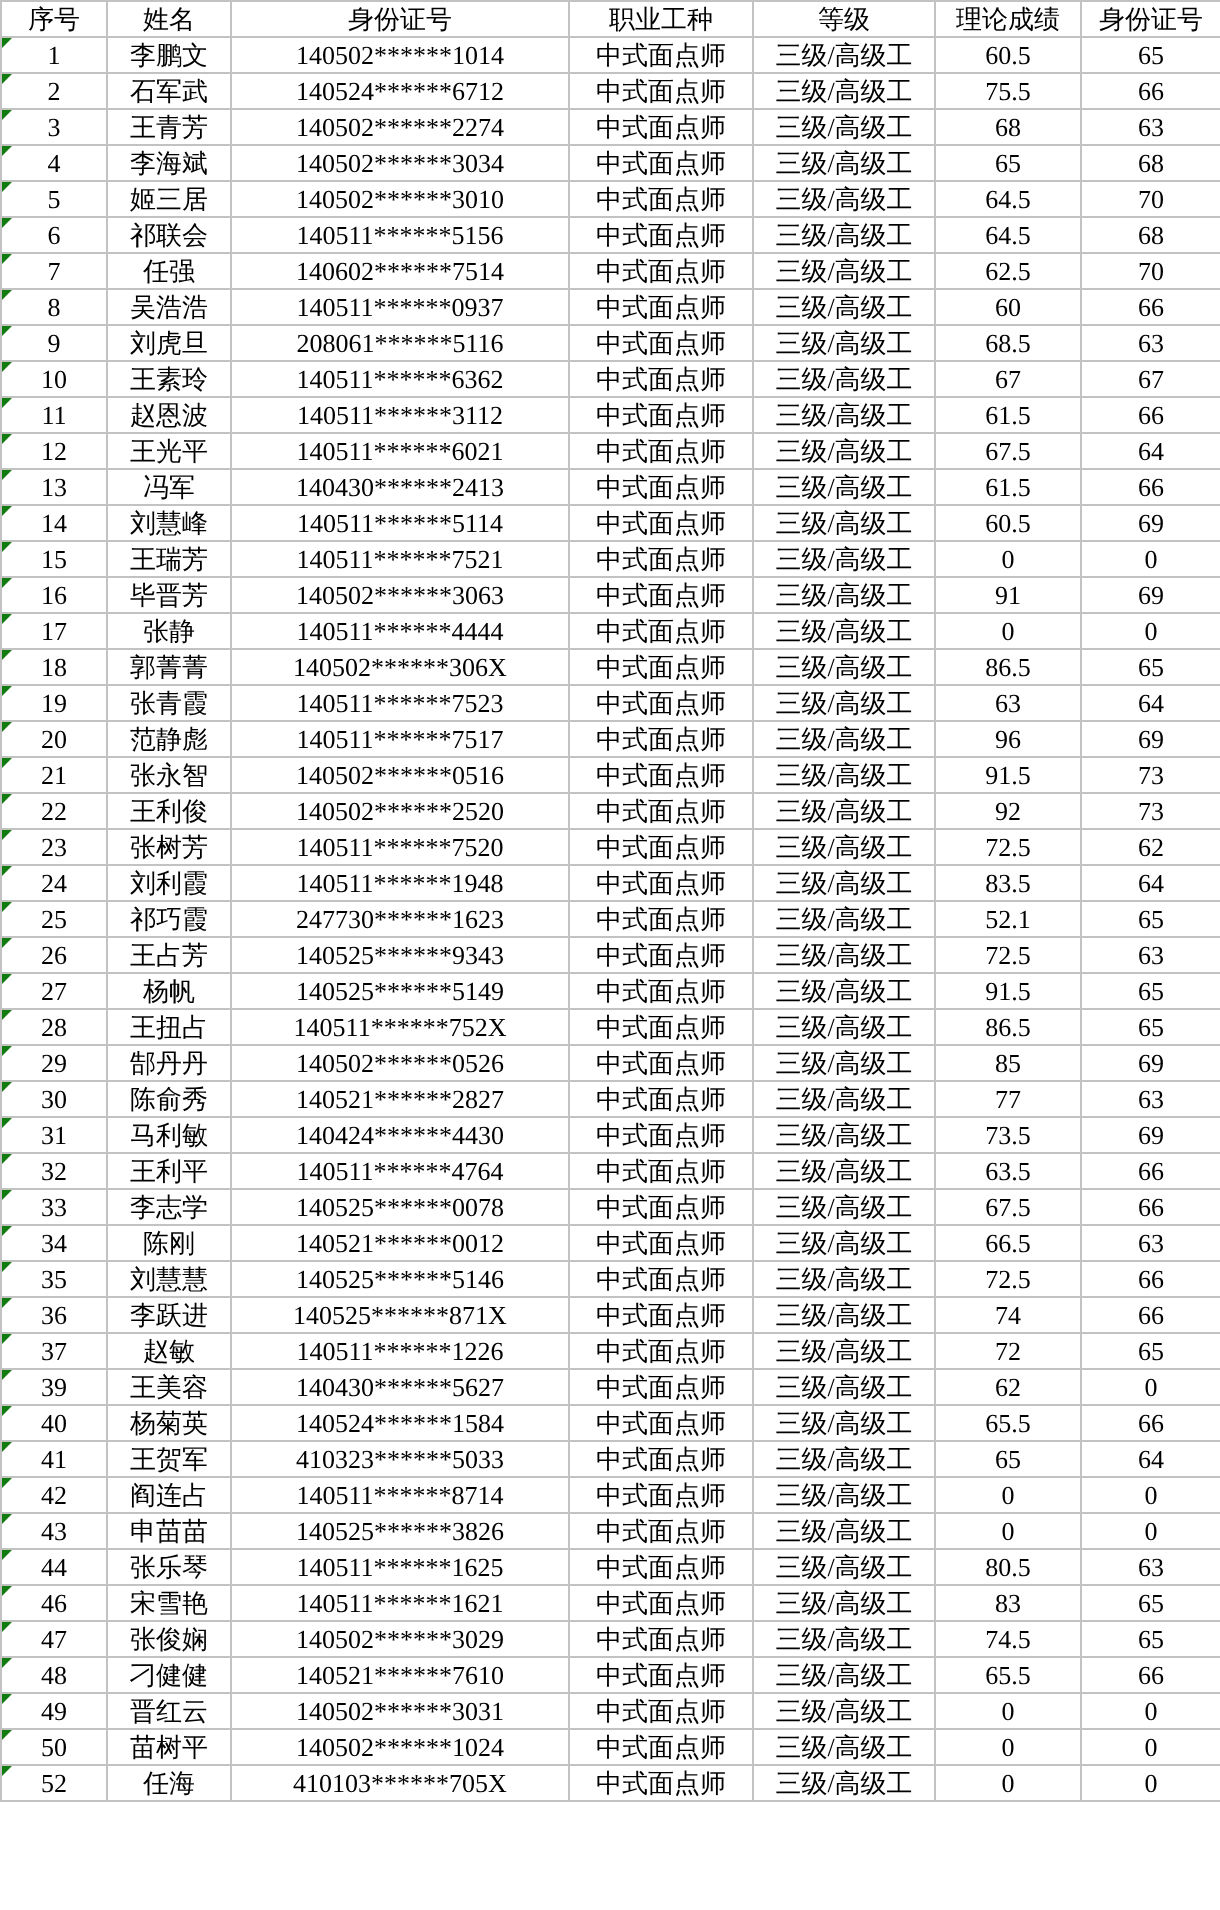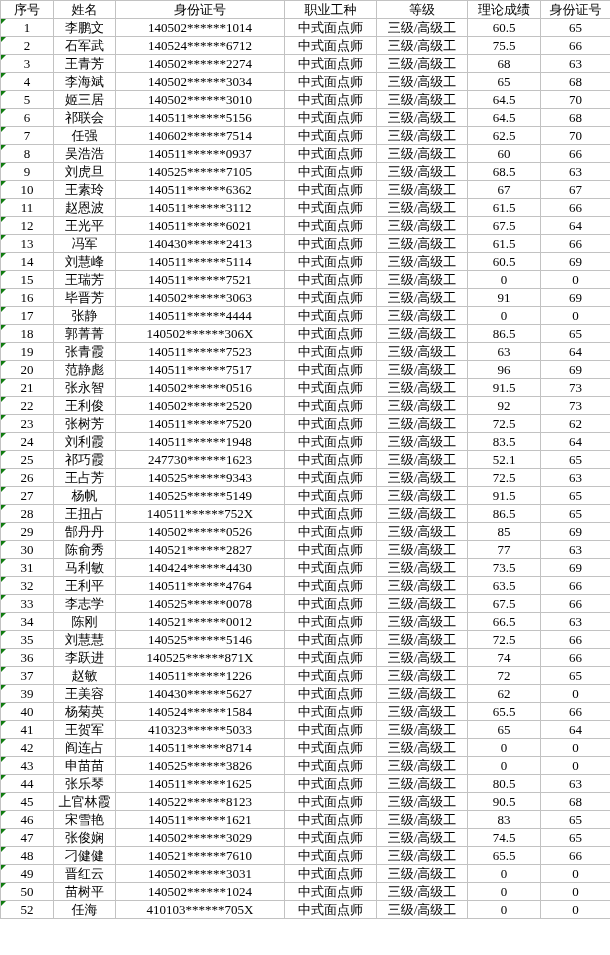--- a/index.html
+++ b/index.html
@@ -139,21 +139,21 @@
           <td>吴浩浩</td>
           <td>140511******0937</td>
           <td>中式面点师</td>
           <td>三级/高级工</td>
           <td>60</td>
           <td>66</td>
         </tr>
         <tr>
           <td><span class="tri"></span>9</td>
           <td>刘虎旦</td>
-          <td>140525******7105</td>
+          <td>208061******5116</td>
           <td>中式面点师</td>
           <td>三级/高级工</td>
           <td>68.5</td>
           <td>63</td>
         </tr>
         <tr>
           <td><span class="tri"></span>10</td>
           <td>王素玲</td>
           <td>140511******6362</td>
           <td>中式面点师</td>
@@ -450,29 +450,20 @@
           <td>0</td>
         </tr>
         <tr>
           <td><span class="tri"></span>44</td>
           <td>张乐琴</td>
           <td>140511******1625</td>
           <td>中式面点师</td>
           <td>三级/高级工</td>
           <td>80.5</td>
           <td>63</td>
-        </tr>
-        <tr>
-          <td><span class="tri"></span>45</td>
-          <td>上官林霞</td>
-          <td>140522******8123</td>
-          <td>中式面点师</td>
-          <td>三级/高级工</td>
-          <td>90.5</td>
-          <td>68</td>
         </tr>
         <tr>
           <td><span class="tri"></span>46</td>
           <td>宋雪艳</td>
           <td>140511******1621</td>
           <td>中式面点师</td>
           <td>三级/高级工</td>
           <td>83</td>
           <td>65</td>
         </tr>

